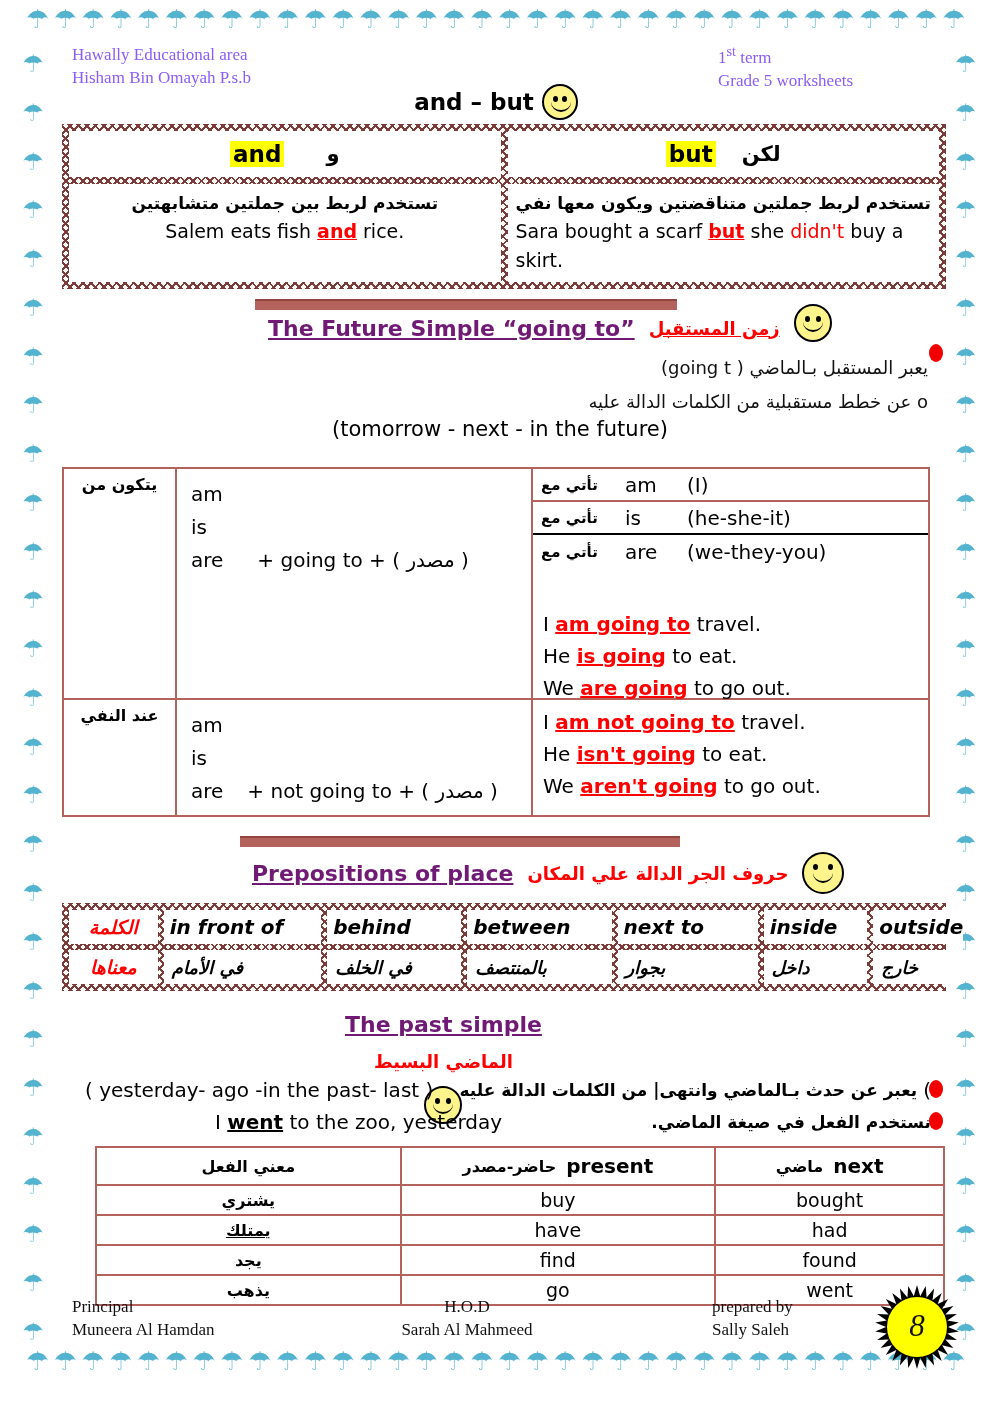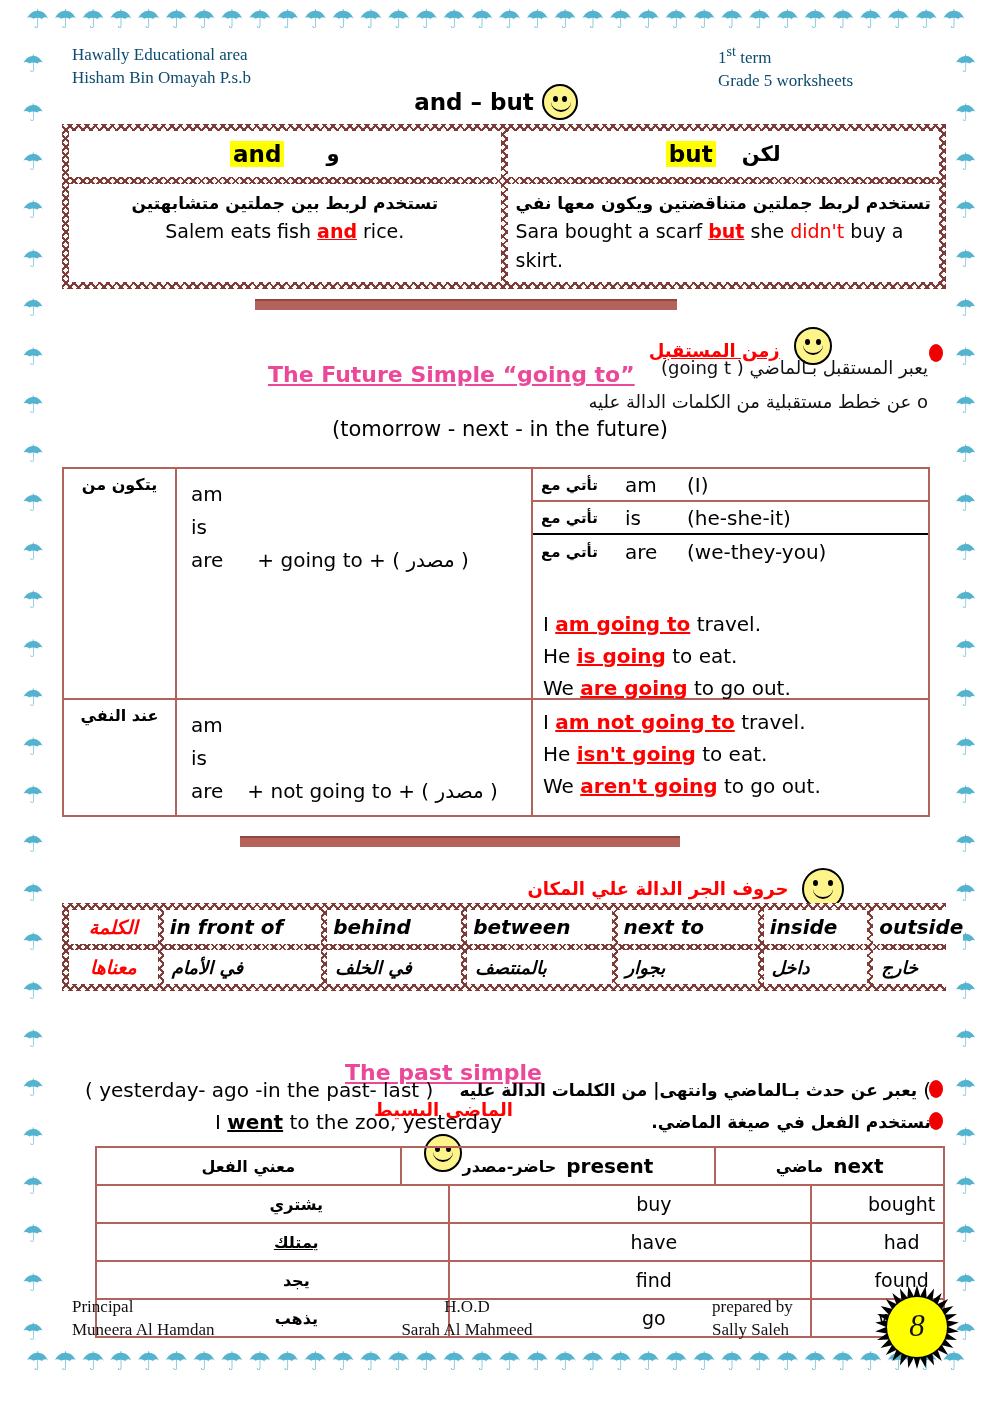--- a/index.html
+++ b/index.html
@@ -16,21 +16,21 @@
 
   
   .serif { font-family:"Liberation Serif", serif; }
   .ar { font-family:"DejaVu Sans", sans-serif; }
   .red { color:#ff0000; }
   .kw { color:#ff0000; font-weight:bold; text-decoration:underline; }
   .blk-u { text-decoration:underline; }
   .abs { position:absolute; }
 
   
-  .hdr { font-size:17px; line-height:1.35; color:#0c4a6e; }
+  .hdr { font-size:17px; line-height:1.35; color:#8b5cf6; }
 
   
   .smiley { position:relative; display:inline-block; width:38px; height:38px; border-radius:50%; background:#fdf48c; border:2px solid #000; flex:none; }
   .smiley::before, .smiley::after { content:""; position:absolute; top:10px; width:5px; height:6px; border-radius:50%; background:#000; }
   .smiley::before { left:9px; } .smiley::after { right:9px; }
   .smiley .mouth { position:absolute; left:7px; top:13px; width:20px; height:13px; border-bottom:2px solid #000; border-radius:0 0 10px 10px; }
 
   
   .bullet { position:absolute; width:14px; height:18px; border-radius:50%; background:#f00000; }
 
@@ -46,21 +46,21 @@
   .ab-head { height:46px; display:flex; align-items:center; justify-content:center; gap:42px; }
   .ab-word { background:#ffff00; font-weight:bold; font-size:23px; padding:0 3px; }
   .ab-ar { font-weight:bold; font-size:21px; }
   .ab-body { height:98px; padding:6px 8px 4px 8px; font-size:19px; }
   .rule-ar { font-weight:bold; font-size:17px; text-align:center; line-height:1.6; }
   .ex { line-height:1.5; }
 
   
   .bar { position:absolute; height:11px; background:#b4625c; box-shadow:inset 0 2px 0 #94453f; }
   .sect-title { position:absolute; display:flex; align-items:center; gap:14px; }
-  .sect-title .en { color:#ec4899; font-weight:bold; font-size:22px; text-decoration:underline;margin-top:48px; }
+  .sect-title .en { color:#701a75; font-weight:bold; font-size:22px; text-decoration:underline; }
   .sect-title .art { color:#ff0000; font-weight:bold; font-size:18px; text-decoration:underline; }
 
   .rtl-line { position:absolute; direction:rtl; text-align:right; font-size:18px; color:#111; }
 
   
   .gt { position:absolute; left:62px; top:467px; width:868px; height:350px; border:2px solid #b4625c; display:grid; grid-template-columns:113px 356px 1fr; grid-template-rows:231px 1fr; }
   .gt > div { border-right:2px solid #b4625c; border-bottom:2px solid #b4625c; }
   .gt > div:nth-child(3n) { border-right:none; }
   .gt > div:nth-child(n+4) { border-bottom:none; }
   .gt-label { padding-top:6px; text-align:center; font-weight:bold; font-size:16px; }
@@ -86,21 +86,21 @@
   .past-rule .arp { font-size:17px; font-weight:bold; direction:rtl; }
   .vt { position:absolute; left:95px; top:1146px; width:850px; border:2px solid #b4625c; }
   .vt .vrow { display:flex; border-bottom:2px solid #b4625c; }
   .vt .vrow:last-child { border-bottom:none; }
   .vt .c1 { width:36%; border-right:2px solid #b4625c; }
   .vt .c2 { width:37.2%; border-right:2px solid #b4625c; }
   .vt .c3 { flex:1; }
   .vt .hc { height:36px; display:flex; align-items:center; justify-content:center; gap:10px; }
   .vt .hc .har { font-size:16px; font-weight:bold; }
   .vt .hc .hen { font-size:20px; font-weight:bold; }
-  .vt .bc { height:36px; display:flex; align-items:center; justify-content:center; font-size:19px;margin-left:48px; }
+  .vt .bc { height:28px; display:flex; align-items:center; justify-content:center; font-size:19px; }
   .vt .bar-m { font-size:16px; font-weight:bold; }
 
   
   .foot { font-family:"Liberation Serif", serif; font-size:17px; line-height:1.35; color:#111; }
   .starburst { position:absolute; left:874px; top:1284px; width:86px; height:86px; }
   .starburst .num { position:absolute; left:0; top:24px; width:100%; text-align:center; font-family:"Liberation Serif", serif; font-style:italic; font-size:31px; color:#111; }
 </style>
 </head>
 <body>
 

